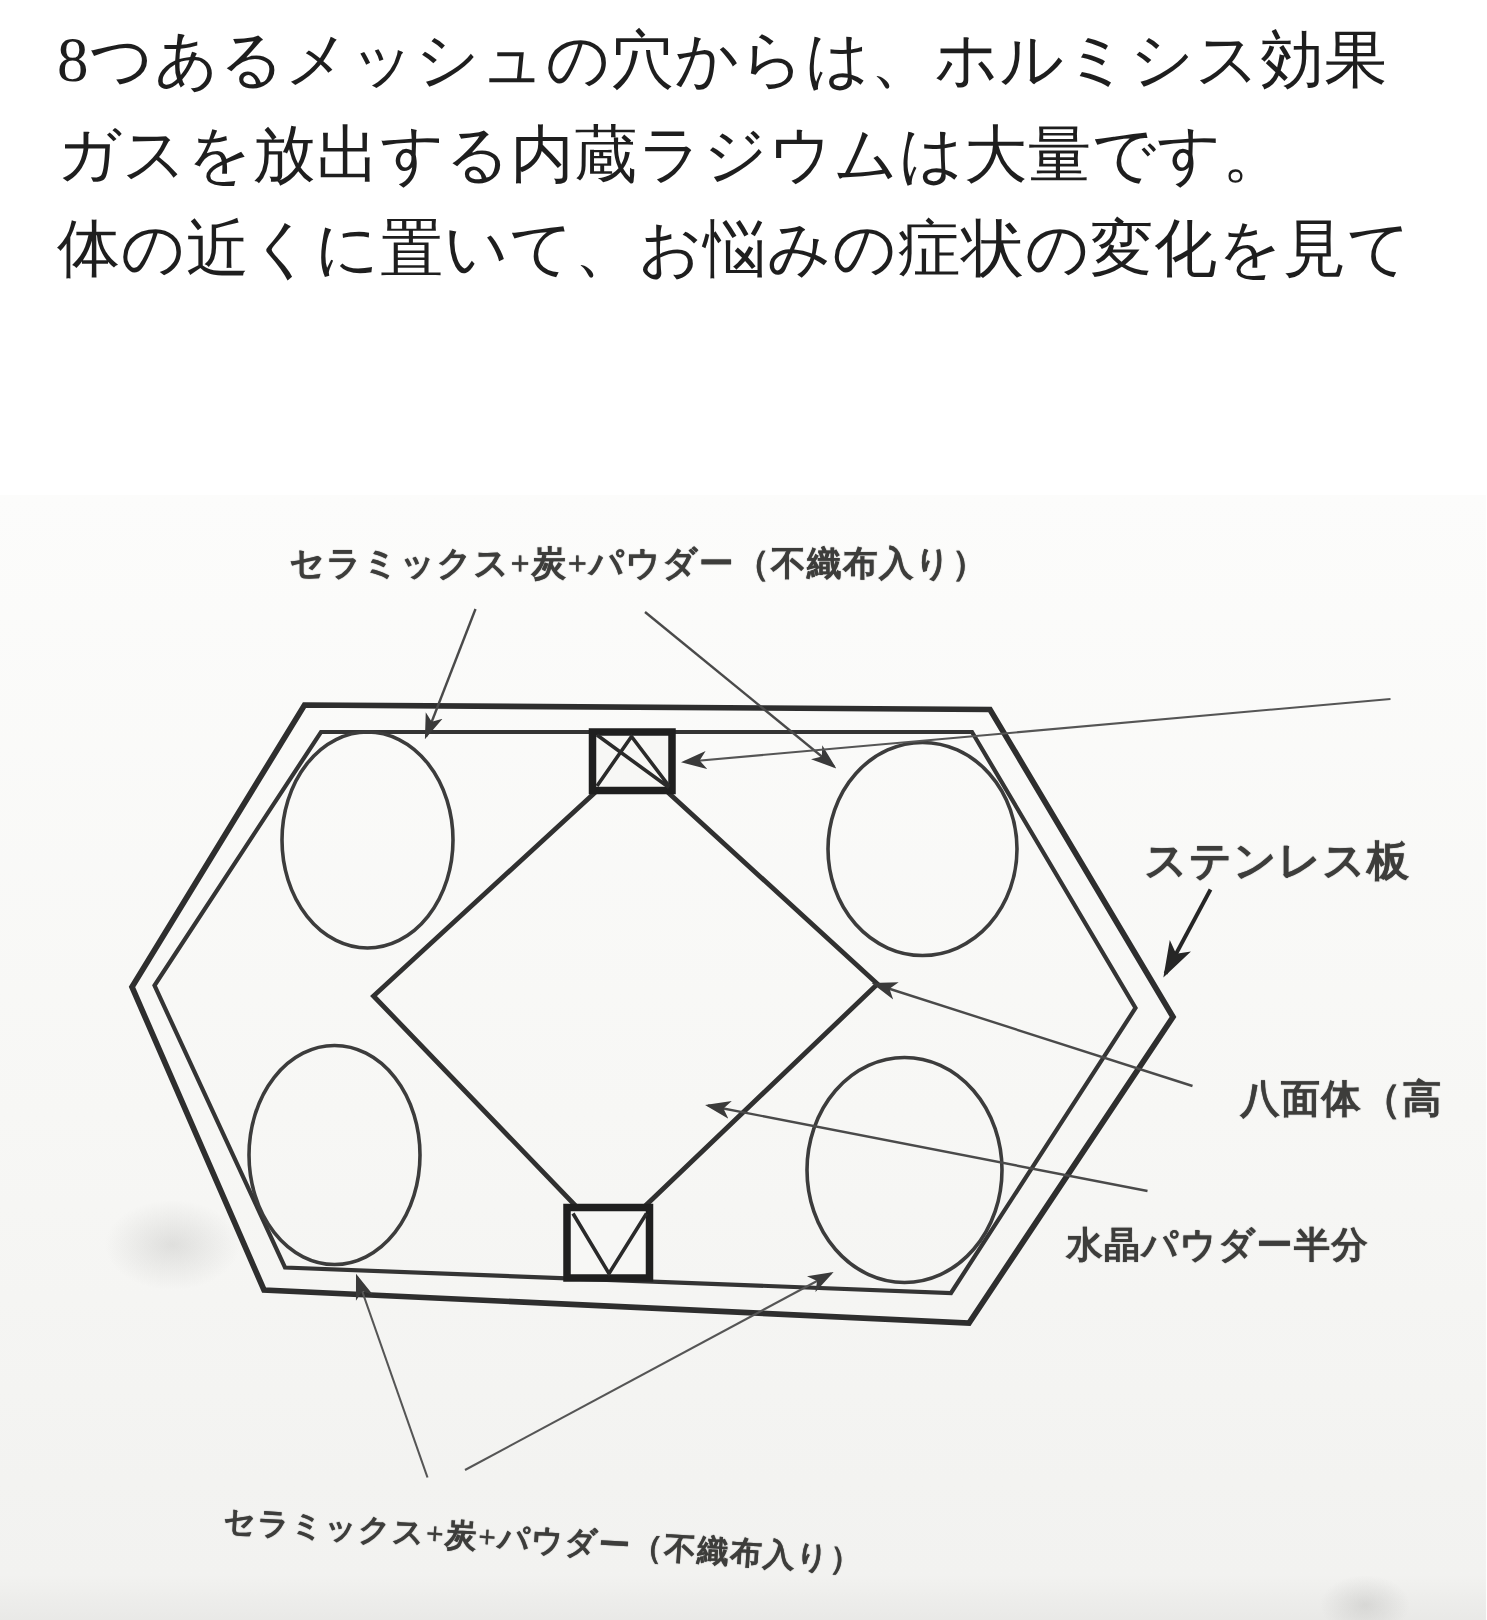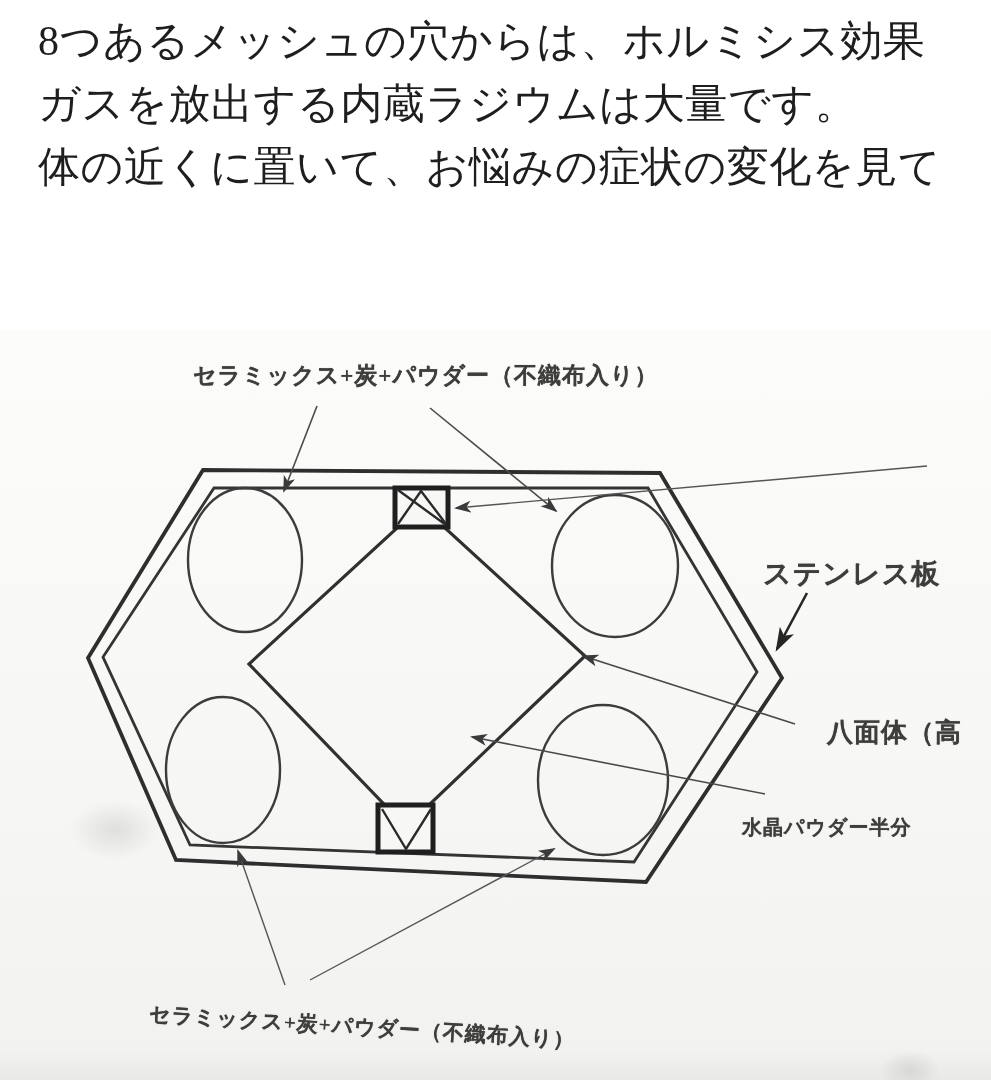--- a/index.html
+++ b/index.html
@@ -36,21 +36,21 @@
     color:#3d3d3b;
     font-family:"Liberation Serif","DejaVu Serif",serif;
     font-weight:600;
     white-space:nowrap;
     letter-spacing:1px;
     text-shadow:0 0 0.7px rgba(70,70,68,0.9);
   }
   .lab-top      {left:193px; top:360px; font-size:23px;}
   .lab-stainless{left:763px; top:555px; font-size:28px;}
   .lab-octa     {left:799px; top:715px; font-size:26px;margin-left:28px;}
-  .lab-crystal  {left:711px; top:814px; font-size:20px;margin-left:31px;}
+  .lab-crystal  {left:711px; top:814px; font-size:24px;}
   .lab-bottom   {left:150px; top:1000px;font-size:21px;
                  transform:rotate(3.5deg);transform-origin:left top;}
 </style>
 </head>
 <body>
 
 <div class="page">
 
   <div class="intro">
     <div class="line">8つあるメッシュの穴からは、ホルミシス効果</div>

